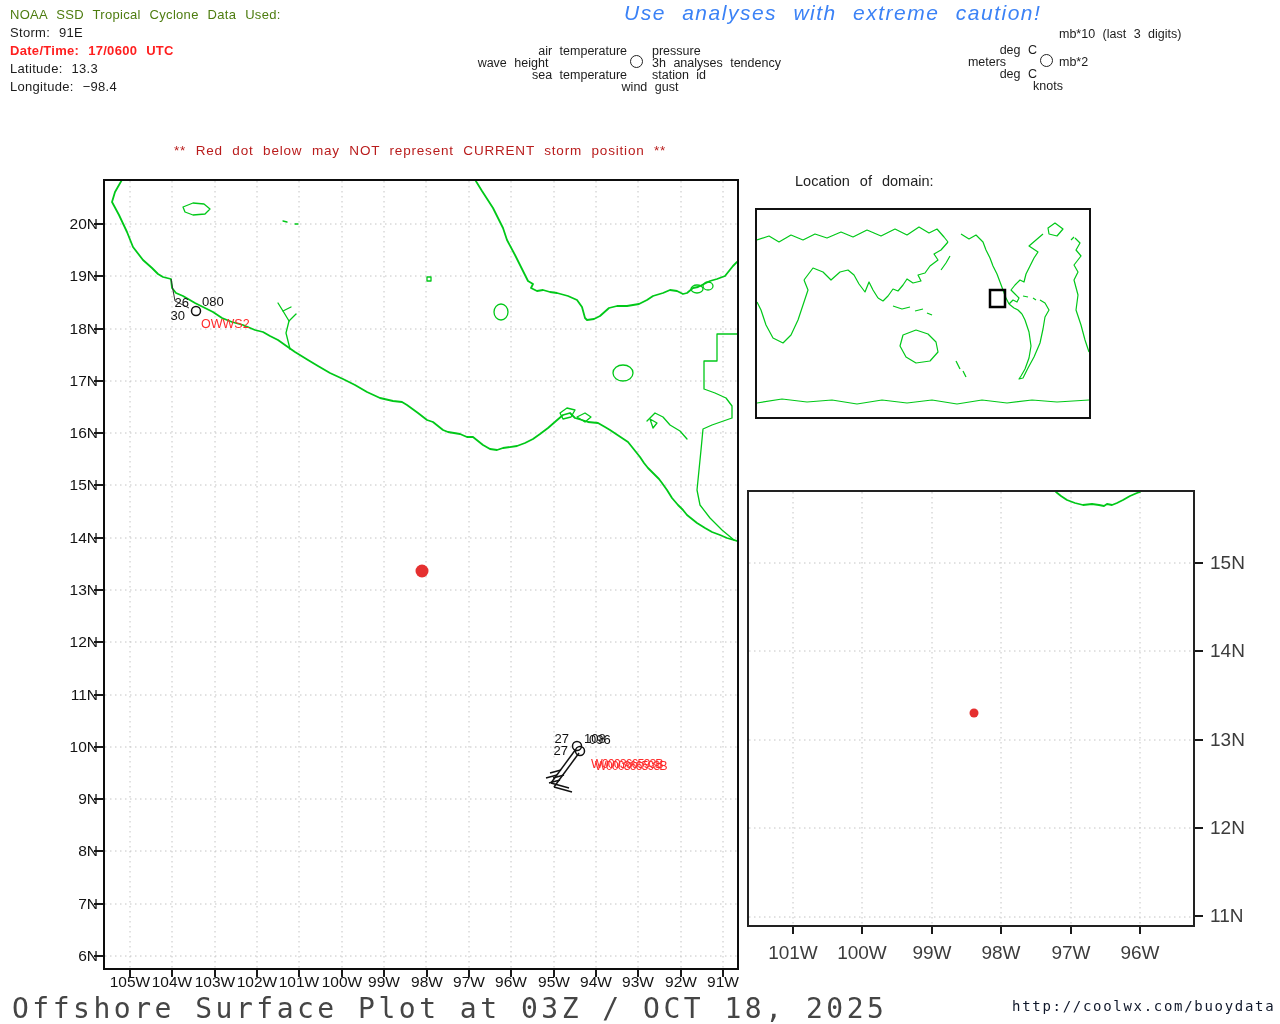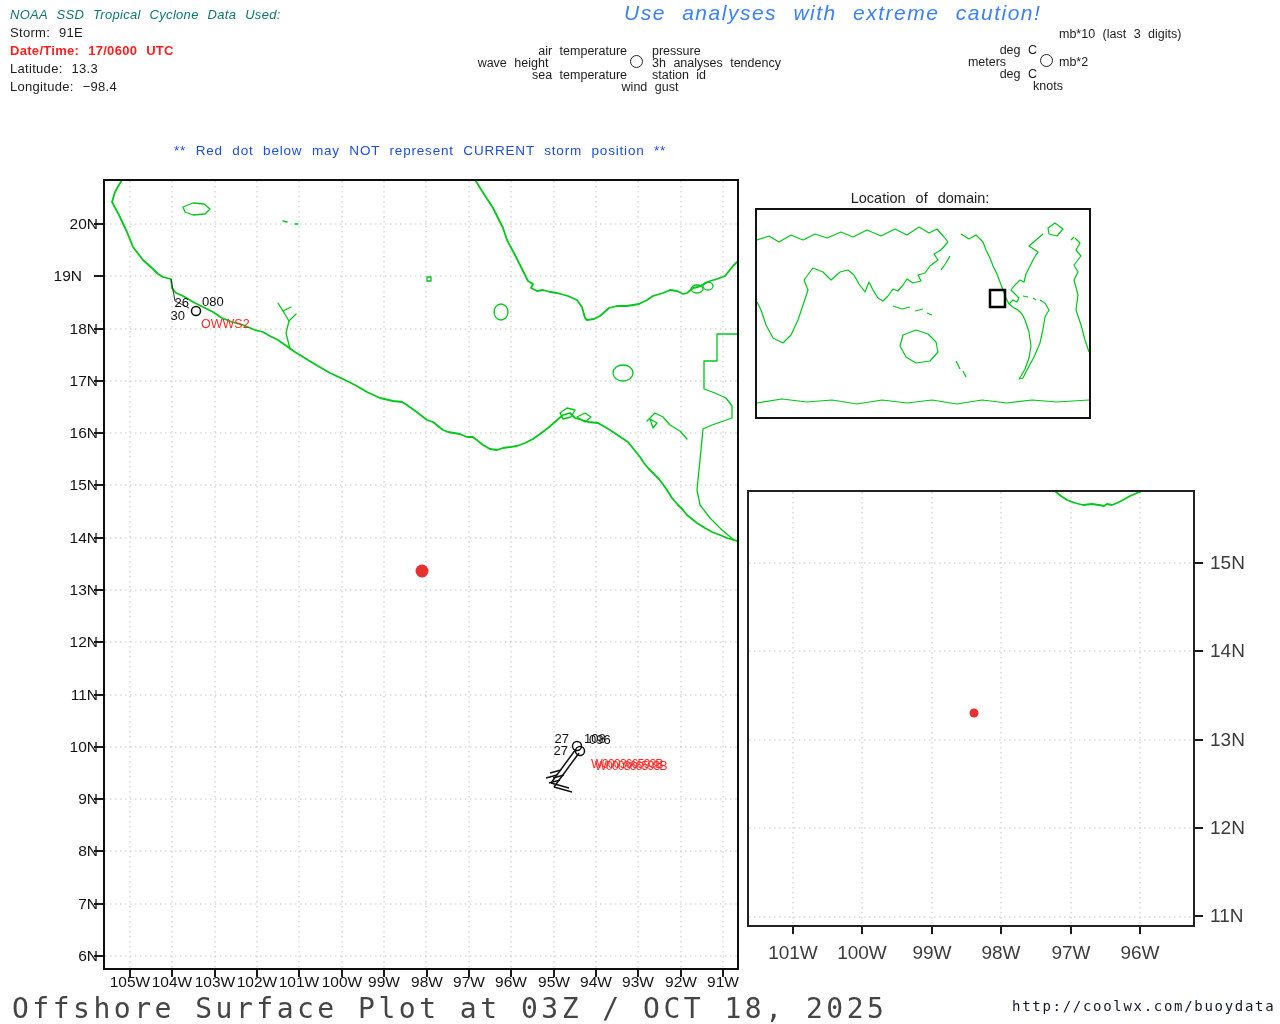--- a/index.html
+++ b/index.html
@@ -1,32 +1,32 @@
 <!DOCTYPE html>
 <html><head>
 <meta charset="utf-8">
 <style>
   html,body{margin:0;padding:0;}
   body{width:1280px;height:1024px;position:relative;background:#ffffff;overflow:hidden;
        font-family:"Liberation Sans",sans-serif;color:#1c1c1c;}
   .abs{position:absolute;}
   .hdr{font-size:13px;line-height:13px;word-spacing:5px;letter-spacing:.3px;white-space:nowrap;}
-  .red1{color:#0f766e;font-style:italic;}
+  .red1{color:#4d7c0f;}
   .red2{color:#ff1f1f;font-weight:bold;}
   .caution{font-size:21px;color:#3b82f6;letter-spacing:1.5px;word-spacing:9px;white-space:nowrap;font-style:italic;}
-  .warn{font-size:13.5px;color:#1d4ed8;letter-spacing:.8px;word-spacing:5px;white-space:nowrap;}
+  .warn{font-size:13.5px;color:#b91c1c;letter-spacing:.8px;word-spacing:5px;white-space:nowrap;}
   .leg{font-size:12.5px;white-space:nowrap;word-spacing:4px;color:#1c1c1c;}
   .leg-circle{width:11px;height:11px;border:1.5px solid #222;border-radius:50%;background:#fff;}
   .axlab{font-size:15.5px;color:#141414;white-space:nowrap;}
   .axlab.lat{width:46px;text-align:right;}
   .axlab.lon{width:46px;text-align:center;}
   .axlab2{font-size:19px;color:#3c3c3c;white-space:nowrap;}
   .axlab2.lat{width:60px;text-align:left;}
   .axlab2.lon{width:70px;text-align:center;}
-  .inset-title{font-size:14.5px;color:#222;word-spacing:6px;width:250px;text-align:center;white-space:nowrap;margin-top:17px;}
+  .inset-title{font-size:14.5px;color:#222;word-spacing:6px;width:250px;text-align:left;white-space:nowrap;}
   .footer-title{font-family:"DejaVu Sans Mono",monospace;font-size:28px;color:#454545;
                 letter-spacing:3.5px;white-space:nowrap;}
   .footer-url{font-family:"DejaVu Sans Mono",monospace;font-size:14px;color:#0f172a;
               letter-spacing:1.7px;white-space:nowrap;}
   svg.mapbox{display:block;background:#fff;}
   #main-map-svg{border:2px solid #0d0d0d;}
   #zoom-map-svg{border:2px solid #222;}
   #inset-svg{border:2px solid #111;}
   text.st{font-family:"Liberation Sans",sans-serif;font-size:13px;fill:#111;}
   text.st.red{fill:#ff2a2a;font-size:12.5px;}
@@ -204,21 +204,21 @@
     <text class="st" text-anchor="end" x="464" y="562">27</text>
     <text class="st" text-anchor="end" x="463" y="574">27</text>
     <text class="st" x="479" y="562">108</text>
     <text class="st" x="484" y="563">096</text>
     <text class="st red" x="486" y="587" letter-spacing="-1">W000366593B</text>
     <text class="st red" x="490" y="589" letter-spacing="-1">W000366593B</text>
   </g>
 </svg>
 
 <div class="abs axlab lat" style="left:52px;top:215px">20N</div>
-<div class="abs axlab lat" style="left:36px;top:267px">19N</div>
+<div class="abs axlab lat" style="left:52px;top:267px">19N</div>
 <div class="abs axlab lat" style="left:52px;top:320px">18N</div>
 <div class="abs axlab lat" style="left:52px;top:372px">17N</div>
 <div class="abs axlab lat" style="left:52px;top:424px">16N</div>
 <div class="abs axlab lat" style="left:52px;top:476px">15N</div>
 <div class="abs axlab lat" style="left:52px;top:529px">14N</div>
 <div class="abs axlab lat" style="left:52px;top:581px">13N</div>
 <div class="abs axlab lat" style="left:52px;top:633px">12N</div>
 <div class="abs axlab lat" style="left:52px;top:686px">11N</div>
 <div class="abs axlab lat" style="left:52px;top:738px">10N</div>
 <div class="abs axlab lat" style="left:52px;top:790px">9N</div>

